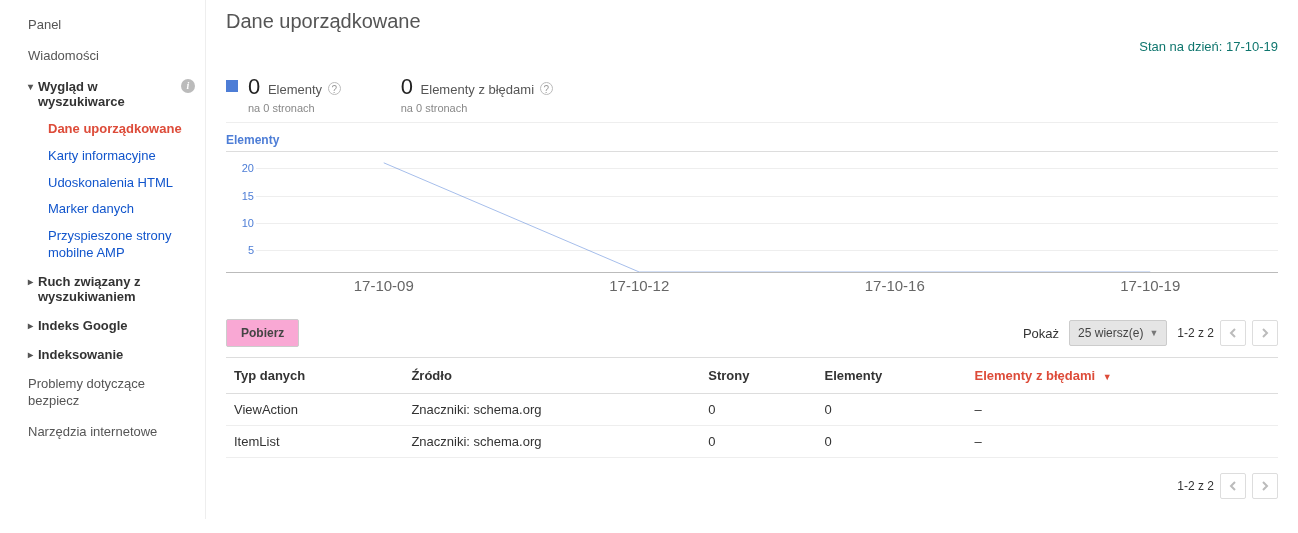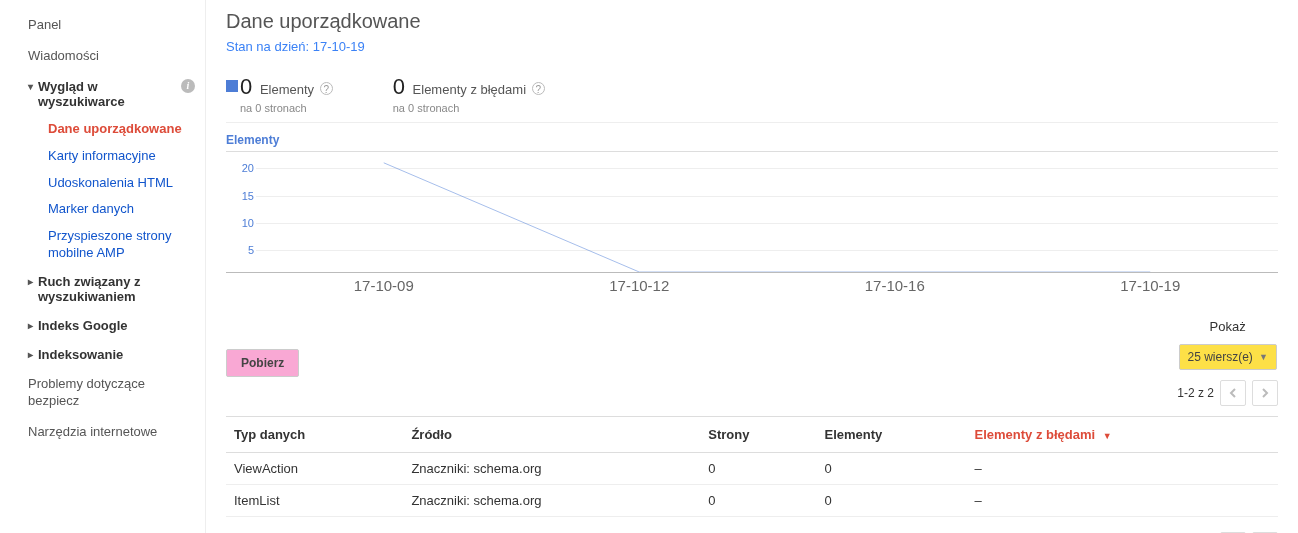--- a/index.html
+++ b/index.html
@@ -71,35 +71,36 @@
     border-left: 1px solid #eee;
   }
   .page-title {
     font-size: 20px;
     color: #555;
     font-weight: normal;
     margin: 0 0 6px 0;
   }
   .page-sub {
     font-size: 13px;
-    color: #3b82f6;
+    color: #0f766e;
     margin-bottom: 20px;
+    text-align: right;
   }
 
   .stats-row {
     display: flex;
     gap: 60px;
     border-bottom: 1px solid #eee;
     padding-bottom: 8px;
     margin-bottom: 10px;
   }
   .stat-block {
     display: flex;
     align-items: flex-start;
-    gap: 2px;
+    gap: 10px;
   }
   .legend-swatch {
     width: 12px; height: 12px;
     background: #4d7dd6;
     margin-top: 6px;
   }
   .stat-text .big {
     font-size: 22px;
     color: #222;
     display: inline-block;
@@ -186,26 +187,25 @@
     font-size: 12px;
     font-weight: bold;
     color: #444;
     cursor: pointer;
   }
   .toolbar-right {
     margin-left: auto;
     display: flex;
     align-items: center;
     gap: 10px;
-    flex-direction: column;
   }
   .select {
     display: inline-flex;
     align-items: center;
-    background: #fde047;
+    background: #e5e5e5;
     border: 1px solid #ccc;
     border-radius: 2px;
     padding: 5px 8px;
     font-size: 12px;
     color: #444;
     cursor: pointer;
     gap: 6px;
   }
   .select .caret {
     font-size: 9px; color: #777;

